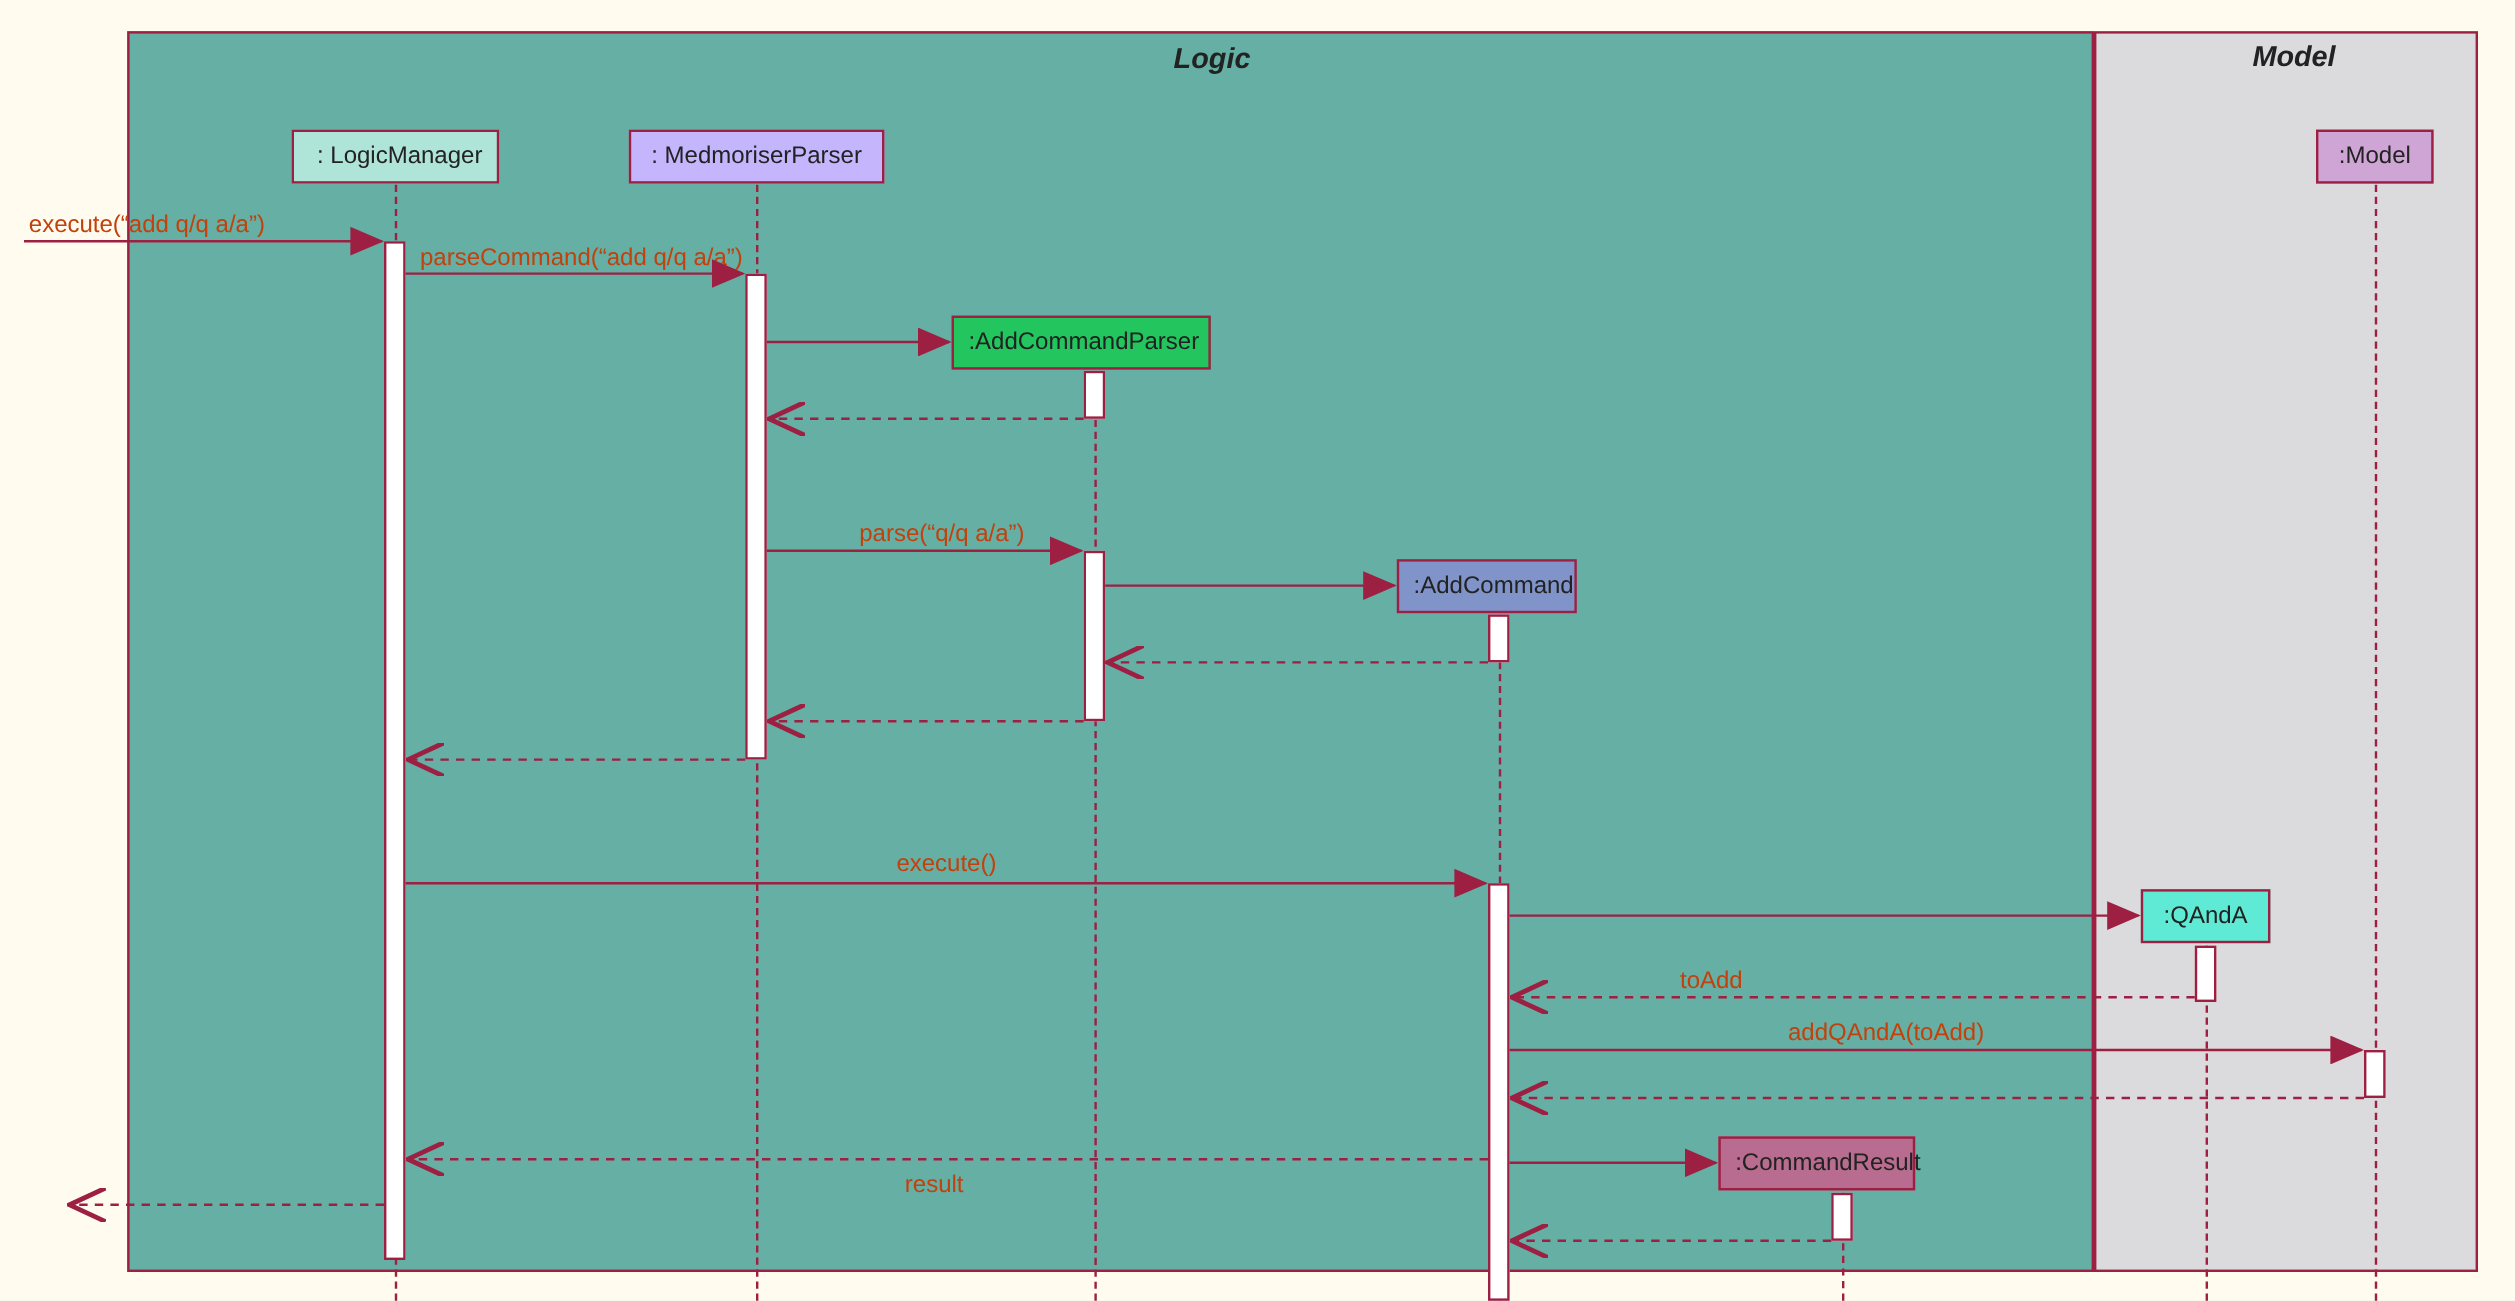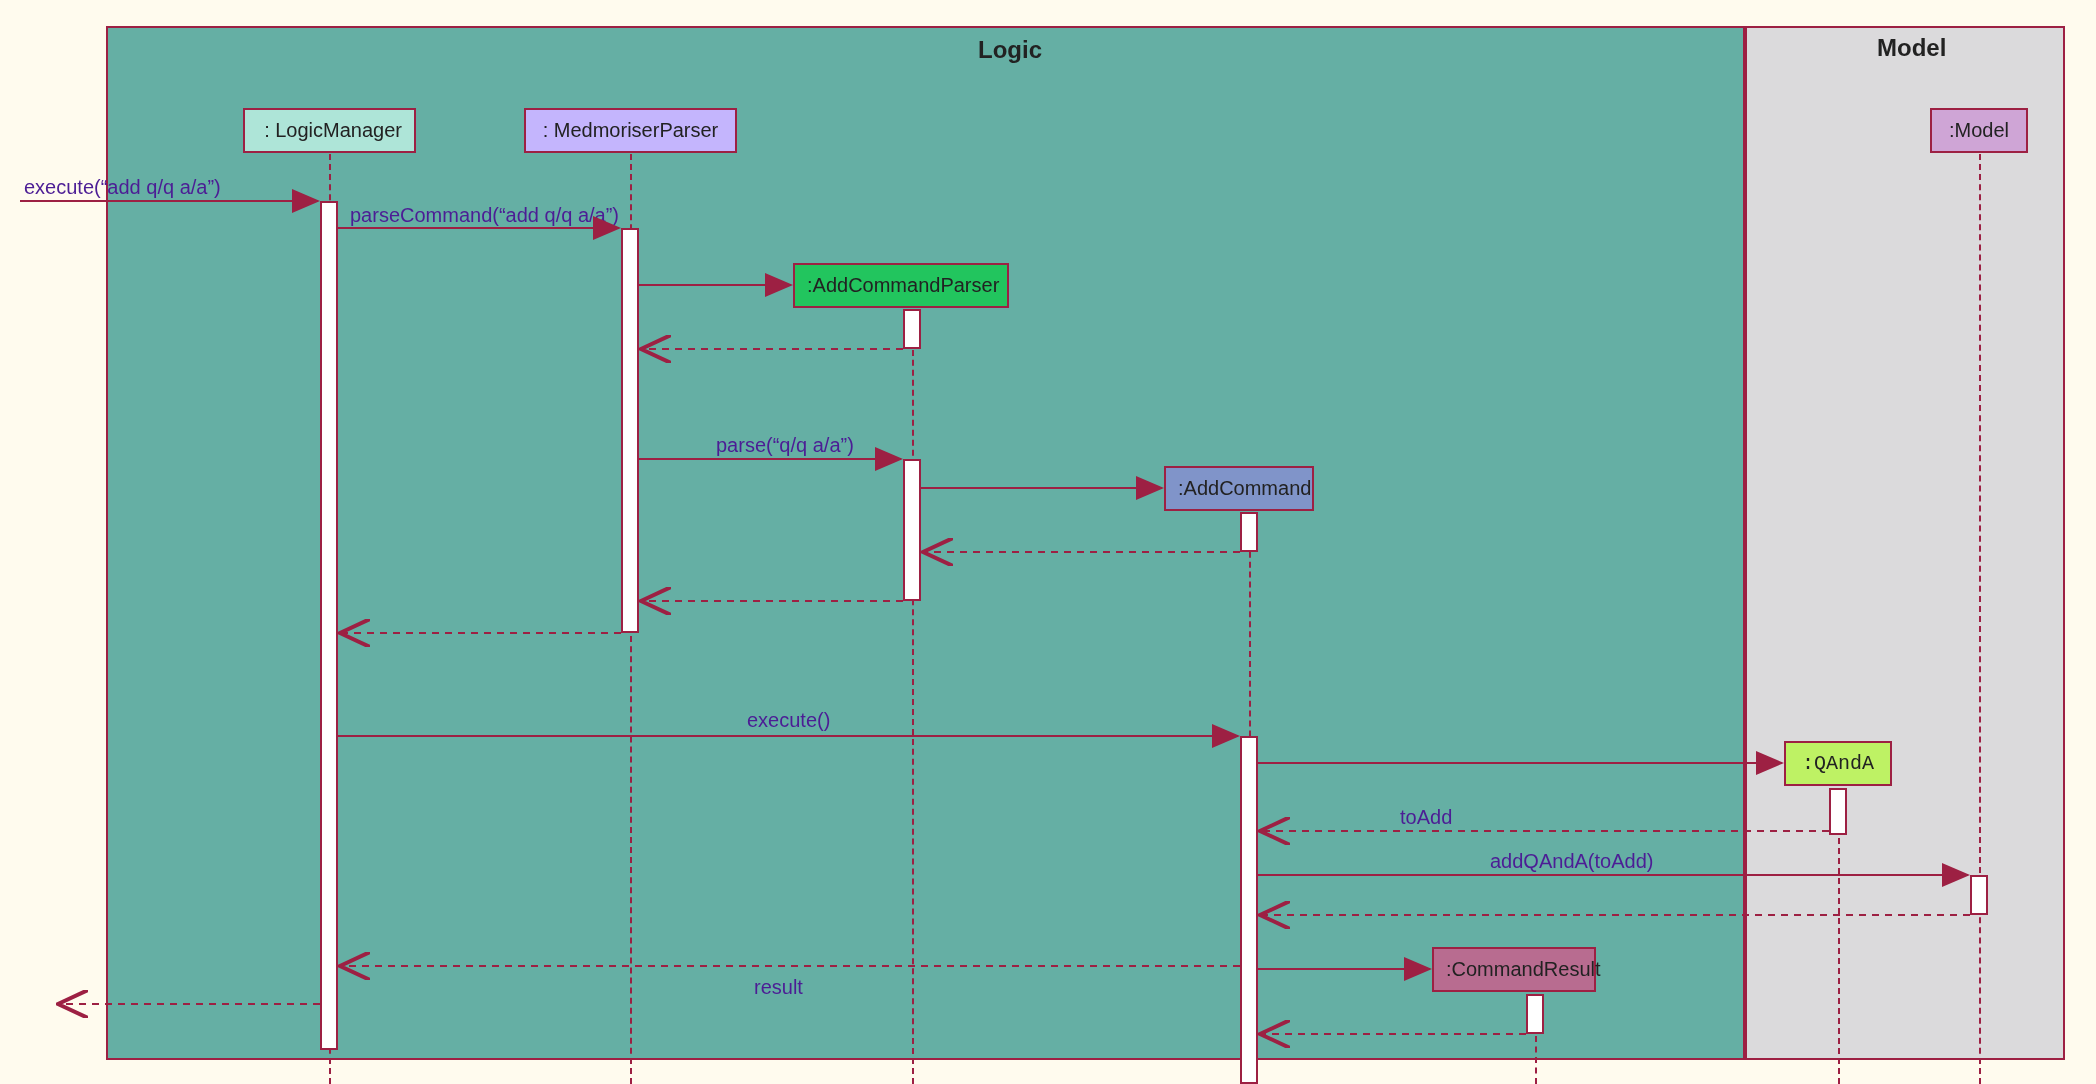--- a/index.html
+++ b/index.html
@@ -17,20 +17,21 @@
     position: absolute;
     border: 2px solid #9d2043;
     box-sizing: border-box;
   }
   .frame-label {
     position: absolute;
     top: 4px;
     font-weight: 700;
     font-size: 22px;
     color: #222;
+    font-style: italic;
   }
   .participant {
     position: absolute;
     border: 2px solid #9d2043;
     box-sizing: border-box;
     text-align: center;
     padding: 9px 12px;
     font-size: 20px;
     white-space: nowrap;
   }
@@ -42,21 +43,21 @@
   .activation {
     position: absolute;
     width: 18px;
     background: #fff;
     border: 2px solid #9d2043;
     box-sizing: border-box;
   }
   .msg-label {
     position: absolute;
     font-size: 20px;
-    color: #4c1d95;
+    color: #c2410c;
     white-space: nowrap;
     text-align: center;
   }
   svg.arrows {
     position: absolute;
     left: 0;
     top: 0;
     width: 2096px;
     height: 1084px;
     pointer-events: none;
@@ -82,21 +83,21 @@
 </div>
 
 <div class="participant" style="left:793px; top:263px; width:216px; background:#22c55e;">
   <span>:AddCommandParser</span>
 </div>
 
 <div class="participant" style="left:1164px; top:466px; width:150px; background:#8094c9;">
   <span>:AddCommand</span>
 </div>
 
-<div class="participant" style="left:1784px; top:741px; width:108px; background:#bef264;font-family:Liberation Mono, monospace;">
+<div class="participant" style="left:1784px; top:741px; width:108px; background:#5eead4;">
   <span>:QAndA</span>
 </div>
 
 <div class="participant" style="left:1930px; top:108px; width:98px; background:#cfa5d6;">
   <span>:Model</span>
 </div>
 
 <div class="participant" style="left:1432px; top:947px; width:164px; background:#b86c90;">
   <span>:CommandResult</span>
 </div>

